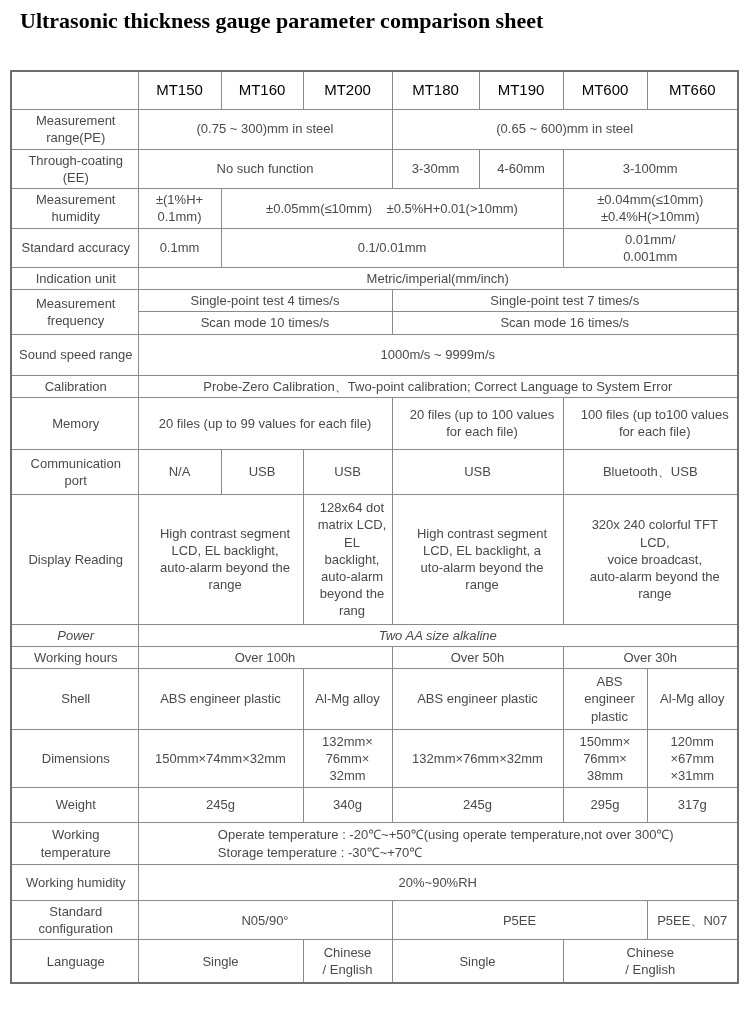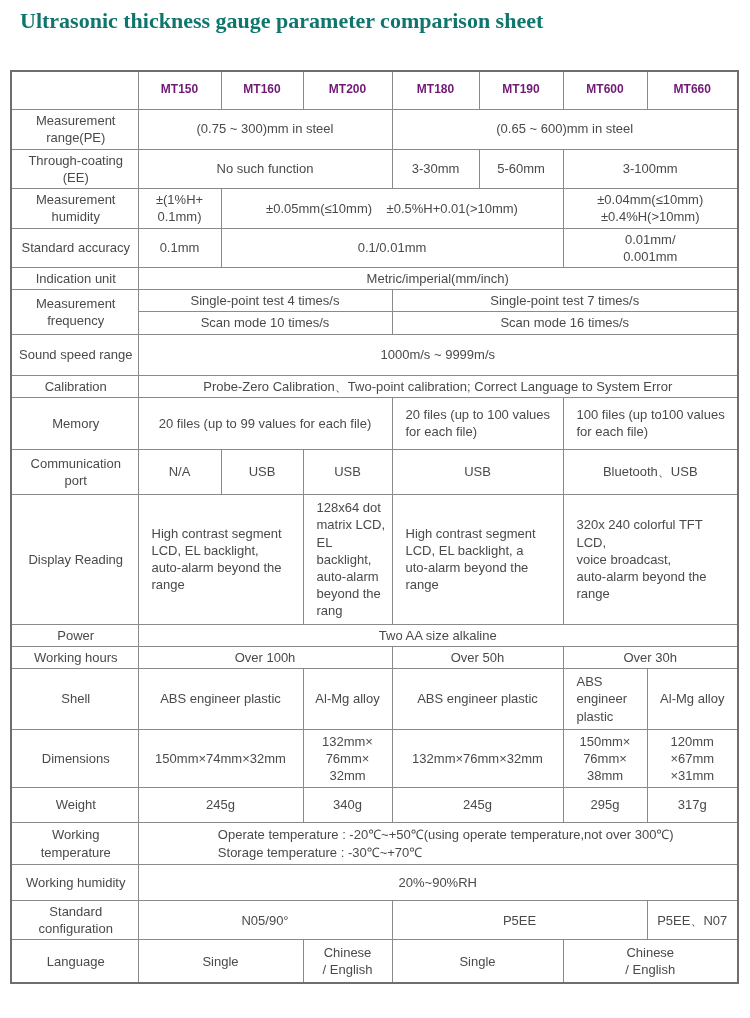--- a/index.html
+++ b/index.html
@@ -41,37 +41,36 @@
   }
   table.sheet td > span {
     white-space: pre-wrap;
     display: inline-block;
   }
   table.sheet td.label {
     text-align: center;
     padding-left: 6px;
   }
   table.sheet td.left {
-    text-align: left;
+    text-align: center;
     padding-left: 13px;
   }
   table.sheet td.head {
-    font-size: 12px;
-    color: #701a75;
-    font-weight: bold;
+    font-size: 15px;
+    color: #000000;
   }
   table.sheet td.temp > span {
     text-align: left;
     margin-left: 16px;
   }
 </style>
 </head>
 <body>
 
-<div class="page-title" style="color: #0f766e;">Ultrasonic thickness gauge parameter comparison sheet</div>
+<div class="page-title" style="color: #000000;">Ultrasonic thickness gauge parameter comparison sheet</div>
 
 <table class="sheet">
   <colgroup>
       <col style="width: 127px;">
       <col style="width: 83px;">
       <col style="width: 82px;">
       <col style="width: 89px;">
       <col style="width: 87px;">
       <col style="width: 84px;">
       <col style="width: 84px;">
@@ -90,21 +89,21 @@
       </tr>
       <tr style="height: 40px;">
         <td class="label"><span>Measurement range(PE)</span></td>
         <td colspan="3"><span>(0.75 ~ 300)mm in steel</span></td>
         <td colspan="4"><span>(0.65 ~ 600)mm in steel</span></td>
       </tr>
       <tr style="height: 39px;">
         <td class="label"><span>Through-coating (EE)</span></td>
         <td colspan="3"><span>No such function</span></td>
         <td><span>3-30mm</span></td>
-        <td><span>5-60mm</span></td>
+        <td><span>4-60mm</span></td>
         <td colspan="2"><span>3-100mm</span></td>
       </tr>
       <tr style="height: 40px;">
         <td class="label"><span>Measurement humidity</span></td>
         <td><span>±(1%H+
 0.1mm)</span></td>
         <td colspan="4"><span>±0.05mm(≤10mm)    ±0.5%H+0.01(&gt;10mm)</span></td>
         <td colspan="2"><span>±0.04mm(≤10mm)
 ±0.4%H(&gt;10mm)</span></td>
       </tr>
@@ -166,21 +165,21 @@
 rang</span></td>
         <td colspan="2" class="left"><span>High contrast segment
 LCD, EL backlight, a
 uto-alarm beyond the
 range</span></td>
         <td colspan="2" class="left"><span>320x 240 colorful TFT LCD,
 voice broadcast,
 auto-alarm beyond the
 range</span></td>
       </tr>
-      <tr style="height: 22px;">
+      <tr style="height: 22px; font-style: italic;">
         <td class="label"><span>Power</span></td>
         <td colspan="7"><span>Two AA size alkaline</span></td>
       </tr>
       <tr style="height: 21px;">
         <td class="label"><span>Working hours</span></td>
         <td colspan="3"><span>Over 100h</span></td>
         <td colspan="2"><span>Over 50h</span></td>
         <td colspan="2"><span>Over 30h</span></td>
       </tr>
       <tr style="height: 61px;">

